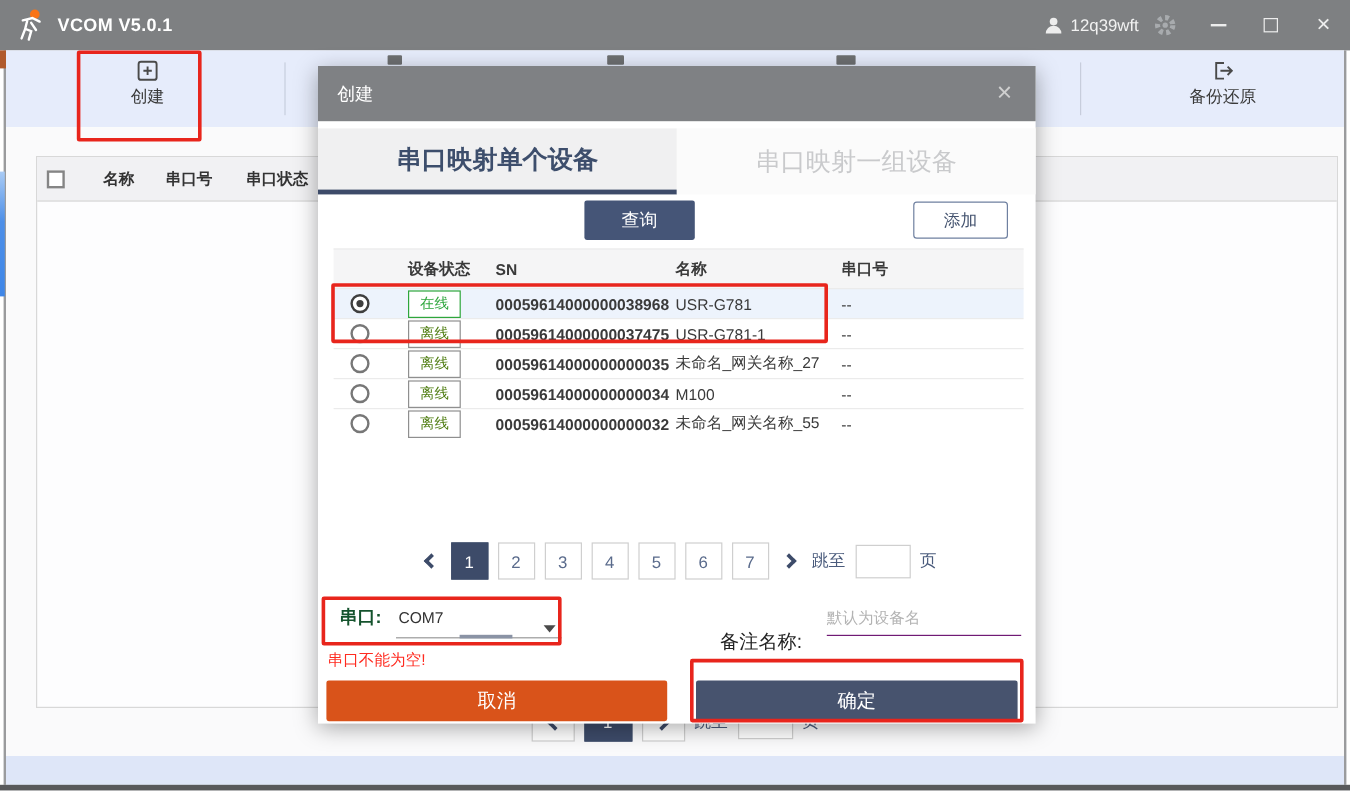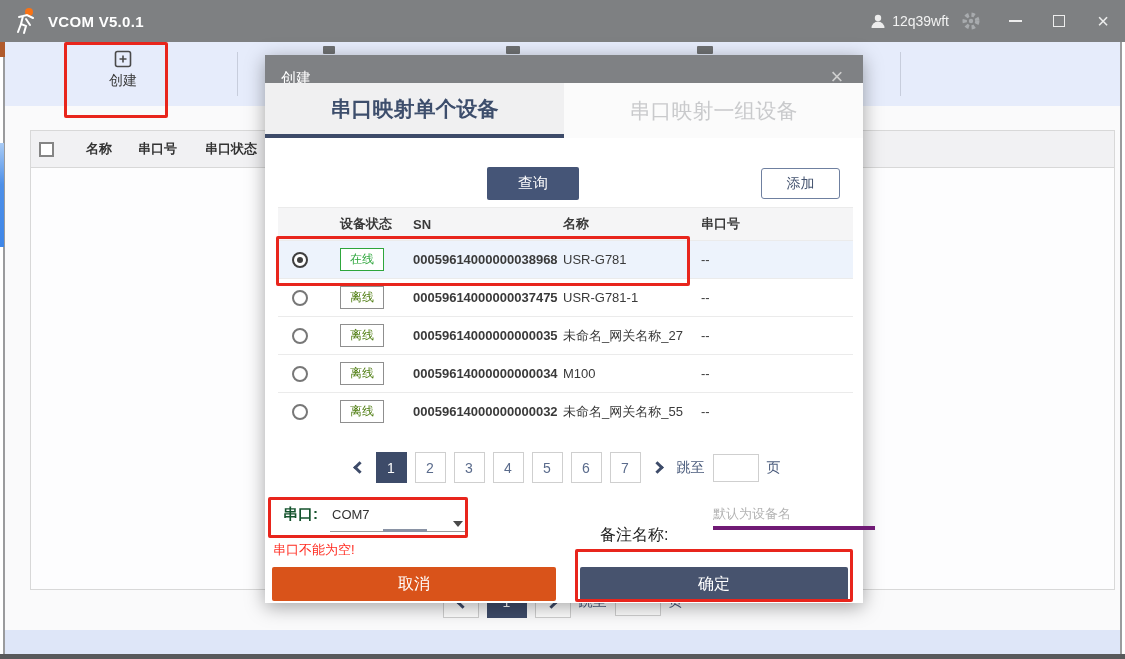--- a/index.html
+++ b/index.html
@@ -58,36 +58,36 @@
   .chev.right { transform:rotate(225deg); margin-right:3px; }
 
   
   .dialog { position:absolute; left:265px; top:55px; width:598px; height:548px; background:#fff;
             box-shadow:0 4px 18px rgba(0,0,0,.35); z-index:10; }
   .dlg-header { position:absolute; left:0; top:0; width:100%; height:46px; background:#7F8184;
                 display:flex; align-items:center; }
   .dlg-title { color:#fff; font-size:15px; margin-left:16px; }
   .dlg-close { position:absolute; right:12px; top:8px; font-size:22px; color:#CFCFCF; width:28px; height:28px;
                display:flex; align-items:center; justify-content:center; cursor:pointer; }
-  .dlg-tabs { position:absolute; left:0; top:28px; width:100%; height:55px; display:flex; }
+  .dlg-tabs { position:absolute; left:0; top:52px; width:100%; height:55px; display:flex; }
   .dlg-tab { flex:1; display:flex; align-items:center; justify-content:center; font-size:21px; cursor:pointer; }
   .dlg-tab.active { background:#F0F0F1; color:#3D4E6C; font-weight:bold; border-bottom:4px solid #3D4B69; }
   .dlg-tab.inactive { background:#FBFBFB; color:#C9CACC; }
 
   .sn-input { position:absolute; left:20px; top:113px; width:188px; height:30px; border:none;
               border-bottom:1px solid #7A7A7A; background:transparent; font-size:12px; color:#444; outline:none; }
   .sn-input::placeholder { color:#A0A0A0; }
   .btn-query { position:absolute; left:222px; top:112px; width:92px; height:33px; background:#455577;
                color:#fff; border:none; font-size:15px; border-radius:2px; cursor:pointer; }
   .btn-add { position:absolute; left:496px; top:113px; width:79px; height:31px; background:#fff;
              border:1px solid #6F80A0; color:#44536F; font-size:14px; border-radius:3px; cursor:pointer; }
 
   .dev-table { position:absolute; left:13px; top:152px; width:575px; font-size:13px; color:#3A3A3A; }
   .dev-row { display:grid; grid-template-columns:50px 85px 150px 138px 1fr; align-items:center;
-             height:38px; border-top:1px solid #EBEBEB; background:#fff; cursor:pointer; }
+             height:25px; border-top:1px solid #EBEBEB; background:#fff; cursor:pointer; }
   .dev-row.selected { background:#EDF3FC; }
   .dev-head { display:grid; grid-template-columns:50px 85px 150px 138px 1fr; align-items:center;
               height:33px; background:#F5F5F6; font-weight:bold; }
   .dev-head .h-status, .dev-row .c-status { padding-left:12px; }
   .radio { width:16px; height:16px; border:2px solid #777; border-radius:50%; margin-left:14px;
            position:relative; background:#fff; }
   .radio.sel { border-color:#3F3F3F; }
   .radio.sel::after { content:""; position:absolute; left:3px; top:3px; width:6px; height:6px;
                       border-radius:50%; background:#3F3F3F; }
   .badge { display:inline-block; padding:2px 9px; border:1px solid; font-size:12px; background:#fff; }
@@ -103,22 +103,22 @@
   .dchev { padding:0 4px; cursor:pointer; display:flex; align-items:center; }
 
   .serial-label { position:absolute; left:18px; top:450px; font-size:15px; font-weight:bold; color:#14532d; }
   .serial-value { position:absolute; left:67px; top:452px; font-size:13px; color:#333; }
   .serial-underline { position:absolute; left:65px; top:476px; width:138px; height:1px; background:#9A9A9A; }
   .serial-scroll { position:absolute; left:118px; top:474px; width:44px; height:3px; background:#8A93A5; }
   .serial-caret { position:absolute; left:188px; top:466px; width:0; height:0;
                   border-left:5px solid transparent; border-right:5px solid transparent;
                   border-top:6px solid #4A4A4A; cursor:pointer; }
   .remark-label { position:absolute; left:335px; top:450px; font-size:16px; font-weight:normal; color:#222;margin-top:20px; }
-  .remark-input { position:absolute; left:448px; top:445px; width:162px; height:30px; border:none;
-                  border-bottom:4px solid #701a75; font-size:13px; color:#444; outline:none; background:transparent; }
+  .remark-input { position:absolute; left:424px; top:445px; width:162px; height:30px; border:none;
+                  border-bottom:1px solid #701a75; font-size:13px; color:#444; outline:none; background:transparent; }
   .remark-input::placeholder { color:#B3B3B3; }
   .dlg-error { position:absolute; left:8px; top:486px; font-size:13px; color:#FF2B20; }
   .btn-cancel { position:absolute; left:7px; top:512px; width:284px; height:34px; background:#D9531A;
                 color:#fff; border:none; font-size:16px; border-radius:2px; cursor:pointer; }
   .btn-confirm { position:absolute; left:315px; top:512px; width:268px; height:34px; background:#47536E;
                  color:#fff; border:none; font-size:16px; border-radius:2px; cursor:pointer; }
 
   
   .redbox { position:absolute; border:3px solid #E8251C; border-radius:2px; z-index:20; pointer-events:none; }
   .redbox-create { left:64px; top:42px; width:104px; height:76px; }
@@ -170,20 +170,27 @@
         <rect x="1.5" y="1.5" width="15" height="15" rx="2" fill="none" stroke="#4A4A4A" stroke-width="1.6"></rect>
         <path d="M9 5.5 V12.5 M5.5 9 H12.5" stroke="#4A4A4A" stroke-width="1.6"></path>
       </svg>
       <span>创建</span>
     </div>
     <div class="tool-divider" style="left:232px"></div>
     <div class="nub" style="left:318px; width:12px"></div>
     <div class="nub" style="left:501px; width:14px"></div>
     <div class="nub" style="left:692px; width:16px"></div>
     <div class="tool-divider" style="left:895px"></div>
+    <div class="tool-btn tool-backup">
+      <svg width="19" height="18" viewBox="0 0 19 18">
+        <path d="M10 2.5 H3.5 V15.5 H10" fill="none" stroke="#4A4A4A" stroke-width="1.6"></path>
+        <path d="M7 9 H16 M13 5.5 L16.5 9 L13 12.5" fill="none" stroke="#4A4A4A" stroke-width="1.6"></path>
+      </svg>
+      <span>备份还原</span>
+    </div>
   </div>
 
   <div class="content"></div>
   <div class="frame-side" style="left:3px"></div>
   <div class="frame-side" style="left:1120px"></div>
   <div class="edge-art-orange"></div>
   <div class="edge-art-blue"></div>
 
   <div class="main-table">
     <div class="main-thead">

